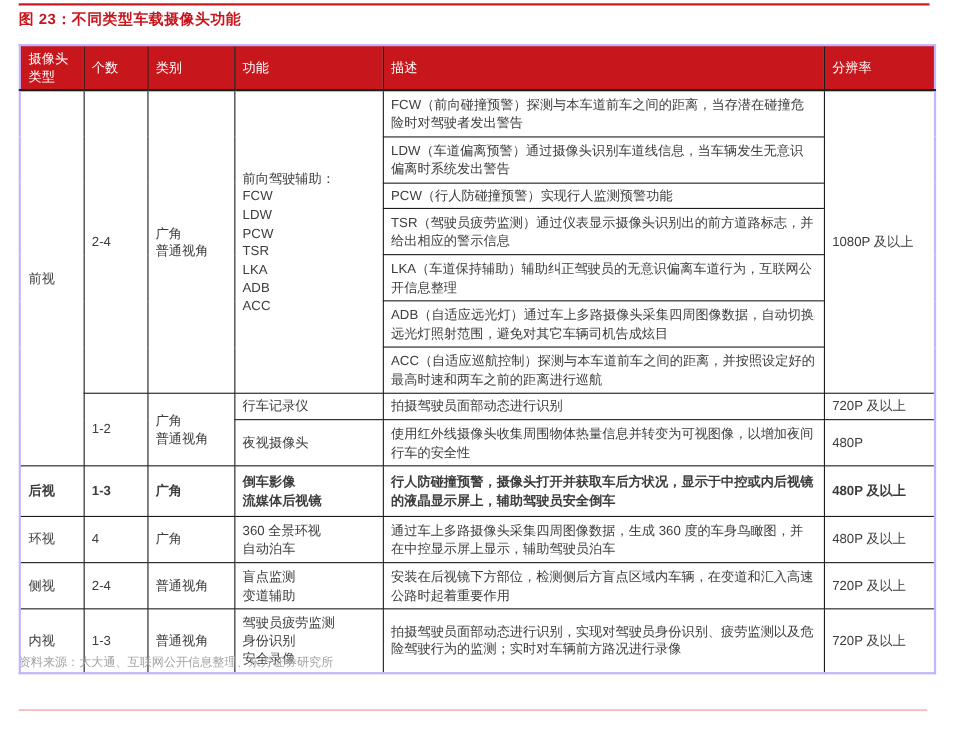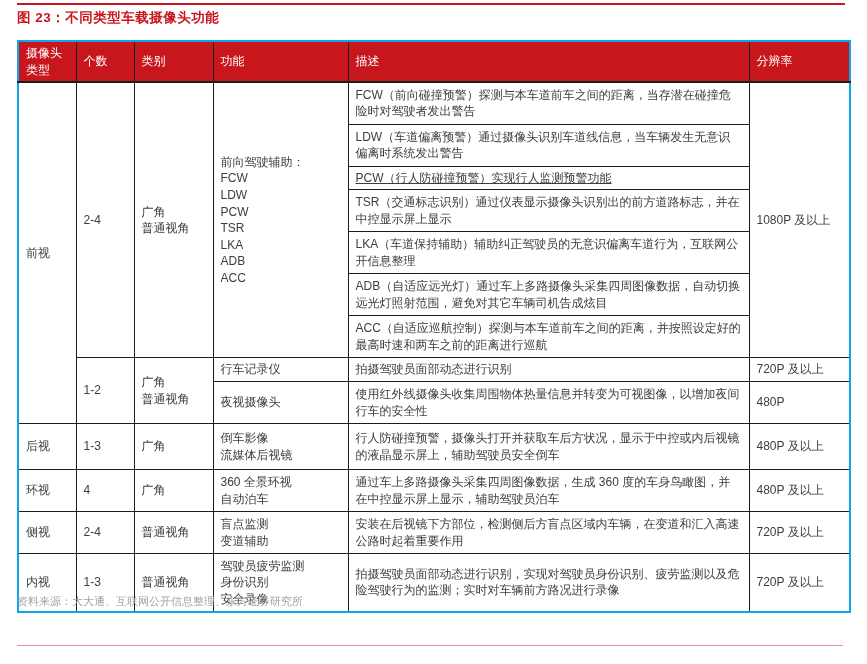--- a/index.html
+++ b/index.html
@@ -36,33 +36,33 @@
     font-size: 12px;
     line-height: 1.38;
   }
   table.cam td, table.cam th {
     border: 1.5px solid #1c1c1c;
     vertical-align: middle;
     text-align: left;
     padding: 3px 7px;
     word-break: break-all;
   }
-  table.cam { border: 2px solid #0ea5e9; }
+  table.cam { border: 2px solid #c4b5fd; }
   table.cam thead th {
     background: #c8161d;
     color: #ffffff;
     font-weight: normal;
     height: 40px;
     border-bottom: 2px solid #1c1c1c;
   }
   .ml { white-space: pre-line; }
   tr.h-2l { height: 42px; }
-  tr.h-1l { height: 22px; text-decoration: underline; }
+  tr.h-1l { height: 22px; }
   tr.h-sm { height: 24px; }
-  tr.h-md { height: 46px; }
+  tr.h-md { height: 46px; font-weight: bold; }
   tr.h-lg { height: 58px; }
   .source-line {
     position: absolute;
     left: 17px; top: 594px;
     font-size: 11px;
     color: #a3a3a3;
   }
   .bottom-rule {
     position: absolute;
     left: 17px; top: 645px;
@@ -115,21 +115,21 @@
         <td>FCW（前向碰撞预警）探测与本车道前车之间的距离，当存潜在碰撞危险时对驾驶者发出警告</td>
         <td rowspan="7">1080P 及以上</td>
       </tr>
       <tr class="h-2l">
         <td>LDW（车道偏离预警）通过摄像头识别车道线信息，当车辆发生无意识偏离时系统发出警告</td>
       </tr>
       <tr class="h-1l">
         <td>PCW（行人防碰撞预警）实现行人监测预警功能</td>
       </tr>
       <tr class="h-2l">
-        <td>TSR（交通标志识别）通过仪表显示摄像头识别出的前方道路标志，并在中控显示屏上显示</td>
+        <td>TSR（驾驶员疲劳监测）通过仪表显示摄像头识别出的前方道路标志，并给出相应的警示信息</td>
       </tr>
       <tr class="h-2l">
         <td>LKA（车道保持辅助）辅助纠正驾驶员的无意识偏离车道行为，互联网公开信息整理</td>
       </tr>
       <tr class="h-2l">
         <td>ADB（自适应远光灯）通过车上多路摄像头采集四周图像数据，自动切换远光灯照射范围，避免对其它车辆司机告成炫目</td>
       </tr>
       <tr class="h-2l">
         <td>ACC（自适应巡航控制）探测与本车道前车之间的距离，并按照设定好的最高时速和两车之前的距离进行巡航</td>
       </tr>

